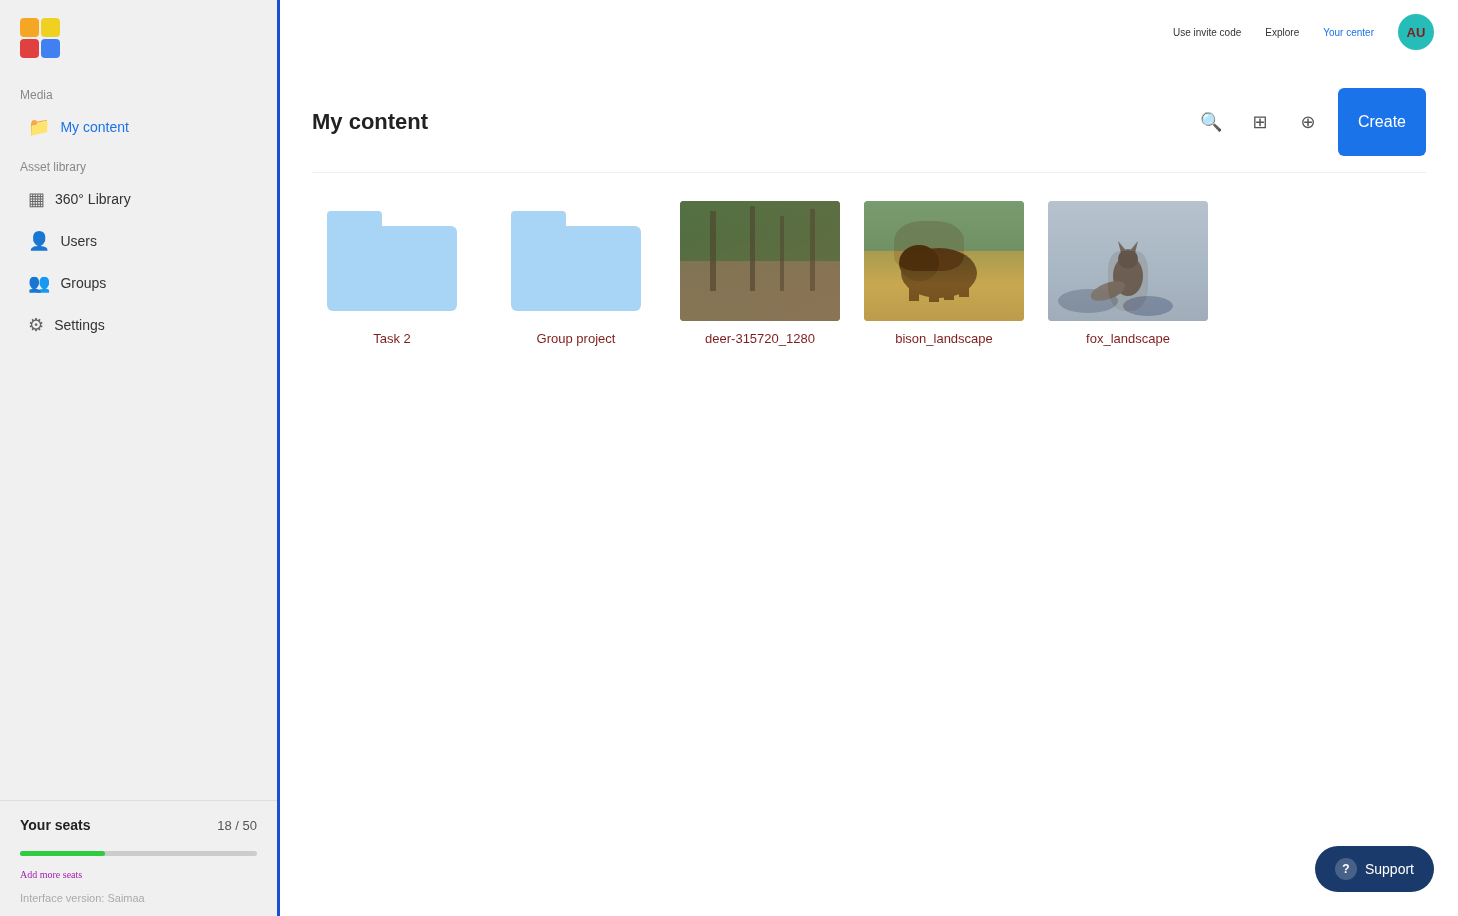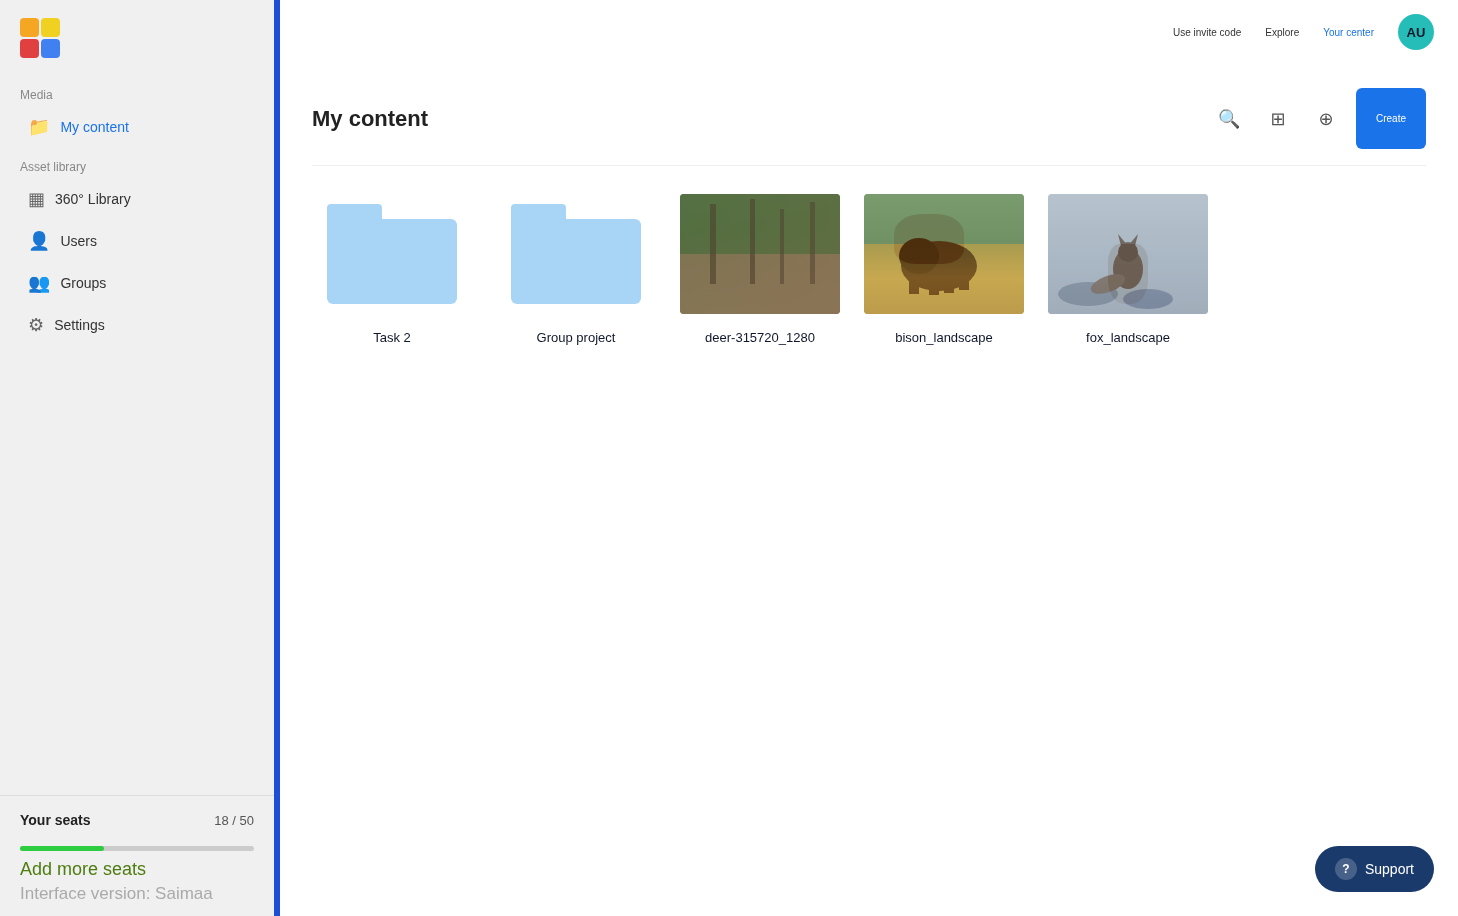--- a/index.html
+++ b/index.html
@@ -7,21 +7,21 @@
 
     
     .sidebar {
       width: 280px;
       min-width: 280px;
       background: #f0f0f0;
       display: flex;
       flex-direction: column;
       height: 916px;
       padding: 0;
-      border-right: 6px solid #1d4ed8;
+      border-right: 3px solid #1d4ed8;
     }
     .sidebar-logo {
       padding: 18px 20px 18px 20px;
     }
     .logo-squares {
       display: grid; grid-template-columns: 1fr 1fr; gap: 2px; width: 40px; height: 40px;
     }
     .logo-sq { border-radius: 4px; }
     .logo-sq.orange { background: #f5a623; }
     .logo-sq.yellow { background: #f0d020; }
@@ -42,22 +42,22 @@
 
     .sidebar-bottom {
       padding: 16px 20px 12px 20px;
       border-top: 1px solid #ddd;
     }
     .seats-header { display: flex; justify-content: space-between; align-items: center; margin-bottom: 18px; }
     .seats-label { font-size: 14px; font-weight: 600; color: #222; }
     .seats-count { font-size: 13px; color: #555; }
     .seats-progress-bg { background: #ccc; height: 5px; border-radius: 3px; width: 100%; margin-bottom: 8px; }
     .seats-progress-fill { background: #2ecc40; height: 5px; border-radius: 3px; width: 36%; }
-    .add-more-seats { color: #4d7c0f; font-size: 18px; cursor: pointer; text-decoration: none; }
-    .interface-version { font-size: 17px; color: #aaa; margin-top: 4px; }
+    .add-more-seats { color: #a21caf; font-size: 10px; cursor: pointer; text-decoration: none; font-family: Liberation Serif, serif; }
+    .interface-version { font-size: 11px; color: #aaa; margin-top: 10px; }
 
     
     .main {
       flex: 1;
       background: #fff;
       display: flex;
       flex-direction: column;
       height: 916px;
       overflow: hidden;
     }
@@ -72,40 +72,40 @@
       gap: 24px;
     }
     .topnav-link {
       font-size: 10px;
       color: #333;
       cursor: pointer;
       text-decoration: none;
     }
     .topnav-link.helpcenter { color: #1a73e8; }
     .avatar {
-      width: 36px; height: 36px; border-radius: 50%; background: #26bdb8; display: flex; align-items: center; justify-content: center; color: #0f172a; font-size: 13px; font-weight: 600; cursor: pointer;
+      width: 36px; height: 36px; border-radius: 50%; background: #26bdb8; display: flex; align-items: center; justify-content: center; color: #7f1d1d; font-size: 13px; font-weight: 600; cursor: pointer;
     }
 
     
     .content-area {
       flex: 1;
       padding: 24px 32px;
       overflow-y: auto;
     }
     .content-header {
       display: flex; align-items: center; justify-content: space-between; margin-bottom: 28px;
       border-bottom: 1px solid #eee; padding-bottom: 16px;
     }
     .content-title { font-size: 22px; font-weight: 600; color: #222; }
     .content-actions { display: flex; align-items: center; gap: 12px; }
     .icon-btn {
       width: 36px; height: 36px; border: none; background: transparent; cursor: pointer; display: flex; align-items: center; justify-content: center; border-radius: 6px; color: #555; font-size: 18px;
     }
     .create-btn {
-      background: #1a73e8; color: #fff; border: none; padding: 25px 20px; border-radius: 6px; font-size: 10px; font-weight: 500; cursor: pointer;
+      background: #1a73e8; color: #fff; border: none; padding: 25px 20px; border-radius: 6px; font-size: 16px; font-weight: 500; cursor: pointer;
     }
 
     
     .items-grid {
       display: flex; flex-wrap: wrap; gap: 24px;
     }
     .grid-item {
       display: flex; flex-direction: column; align-items: center; cursor: pointer; width: 160px;
     }
     .item-thumb {
@@ -116,21 +116,21 @@
     }
     .folder-icon {
       width: 130px; height: 100px; position: relative;
     }
     .folder-body {
       width: 130px; height: 85px; background: #a8d4f5; border-radius: 0 6px 6px 6px; position: absolute; bottom: 0;
     }
     .folder-tab {
       width: 55px; height: 18px; background: #a8d4f5; border-radius: 4px 4px 0 0; position: absolute; top: 0; left: 0;
     }
-    .item-label { font-size: 13px; color: #0f172a; text-align: center; max-width: 150px; word-break: break-word; margin-top: 6px; }
+    .item-label { font-size: 13px; color: #7f1d1d; text-align: center; max-width: 150px; word-break: break-word; }
     
     .deer-img {
       background: linear-gradient(180deg, #6b8c5e 0%, #4a7a3e 30%, #8b7355 60%, #a0906e 100%);
       width: 160px; height: 120px;
       position: relative;
       overflow: hidden;
     }
     .deer-img::before {
       content: '';
       position: absolute;

